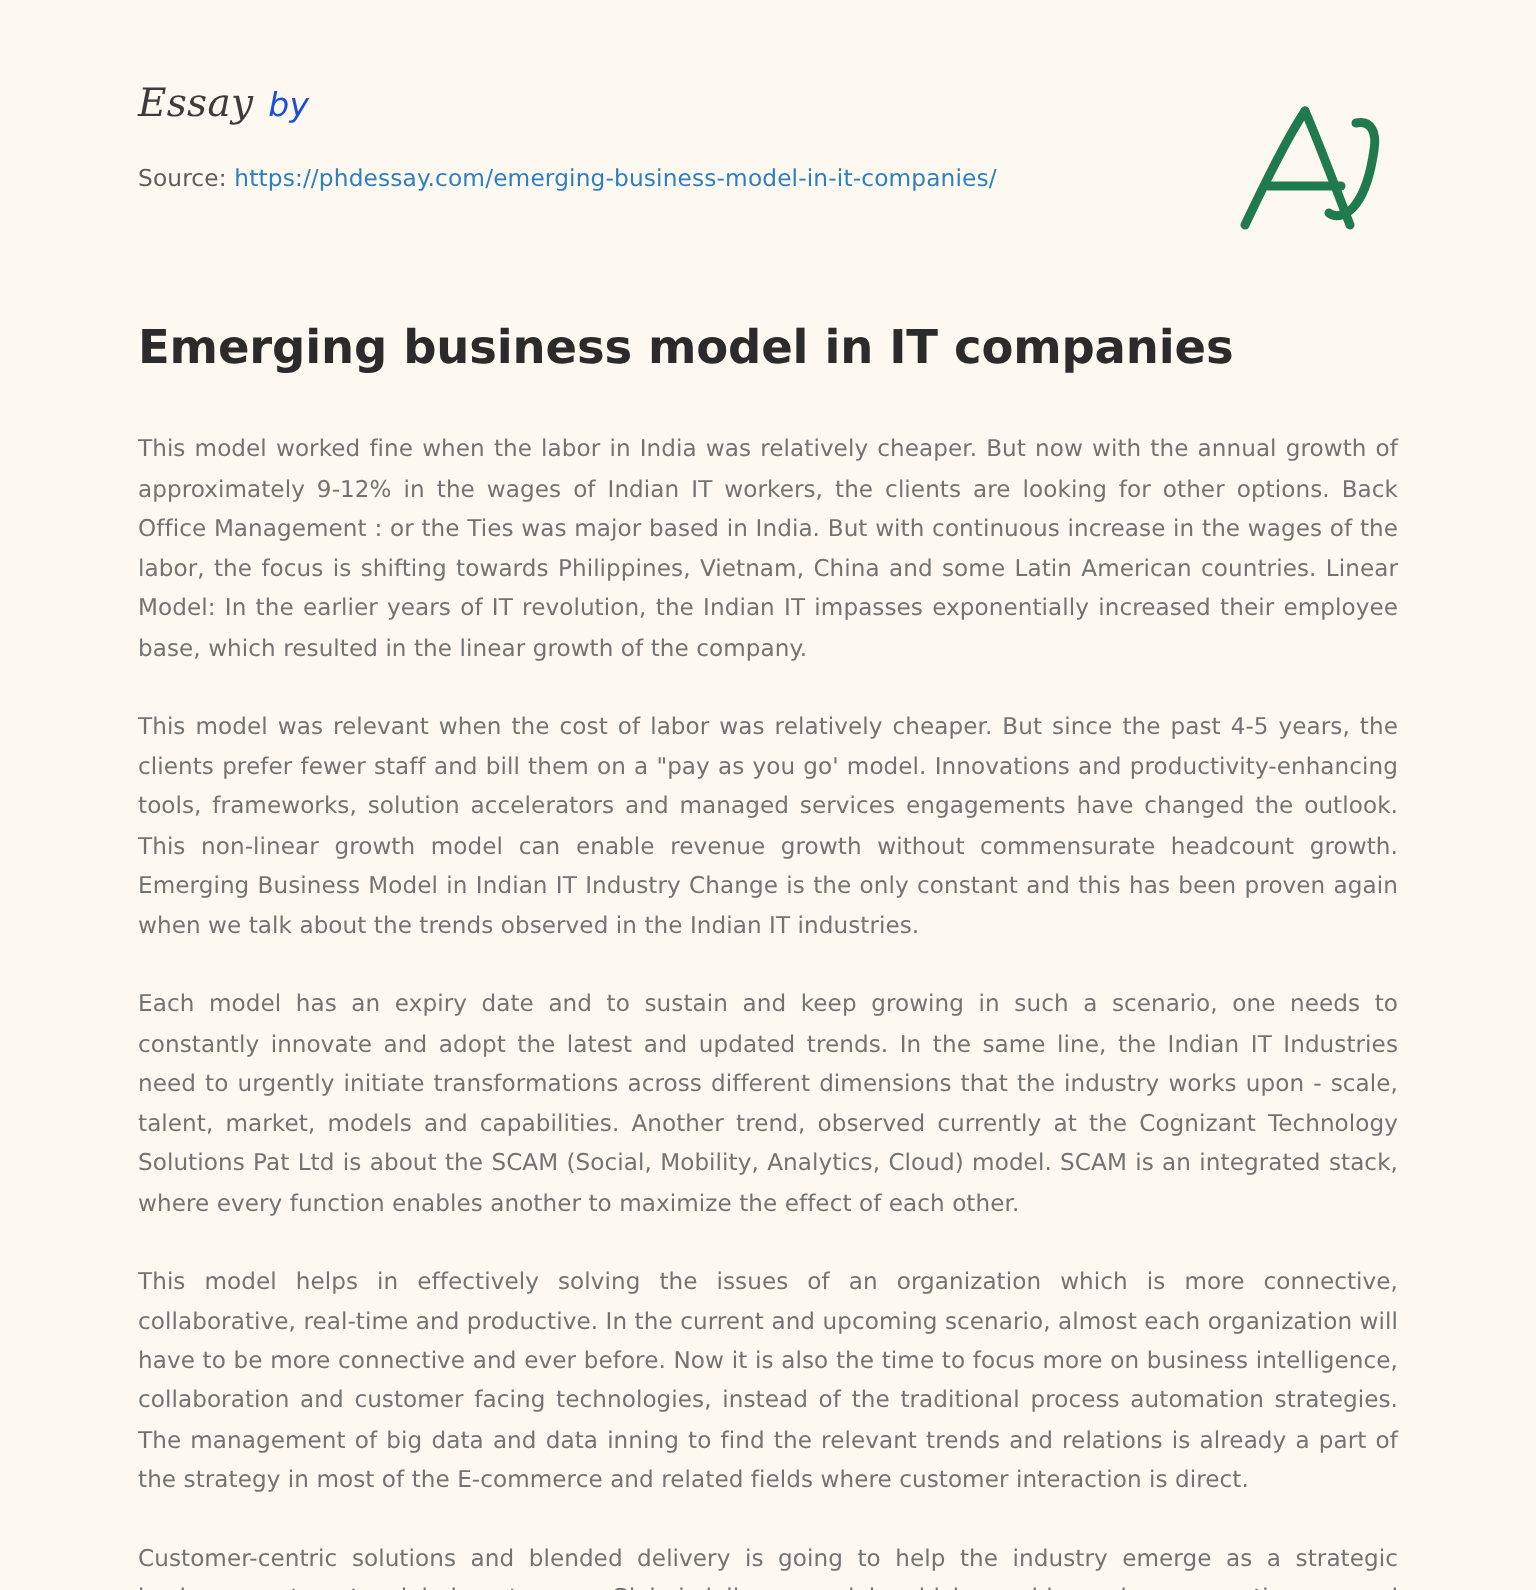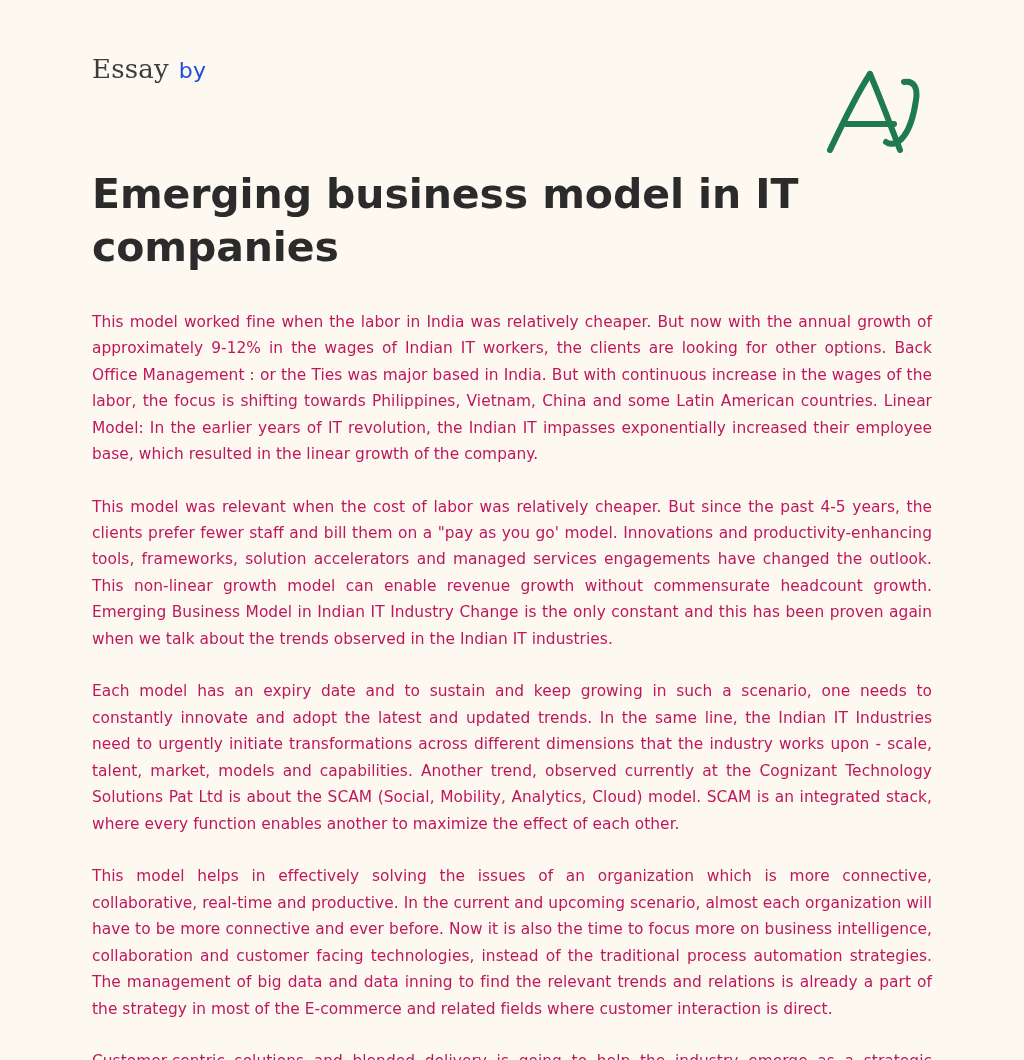--- a/index.html
+++ b/index.html
@@ -23,20 +23,21 @@
     padding: 54px 92px 0 92px;
     position: relative;
   }
   .masthead {
     display: flex;
     align-items: baseline;
     gap: 10px;
     font-size: 25px;
     color: #3c3c3c;
     letter-spacing: 0.2px;
+    font-style: italic;
   }
   .masthead .essay-word {
     font-family: "DejaVu Serif", serif;
     font-size: 26px;
     color: #3c3c3c;
     font-weight: 400;
   }
   .masthead .by-word {
     font-size: 22px;
     color: #1d4ed8;
@@ -67,51 +68,55 @@
     top: 66px;
     right: 96px;
     width: 110px;
     height: 92px;
   }
   .logo-mark svg {
     display: block;
   }
   h1.doc-title {
     margin: 84px 0 16px 0;
-    font-size: 41px;
+    font-size: 31px;
     line-height: 1.3;
     font-weight: 700;
     color: #2b2b2b;
     letter-spacing: -0.1px;
   }
   .body-copy {
     margin-top: 34px;
   }
   .body-copy p {
     margin: 0 0 26px 0;
     font-size: 15.4px;
     line-height: 1.72;
     text-align: justify;
-    color: #be185d;
+    color: #737373;
     letter-spacing: 0.05px;
   }
   .body-copy p:last-child {
     margin-bottom: 0;
   }
 </style>
 </head>
 <body>
 
 <div class="page">
 
   <div class="masthead">
     <span class="essay-word">Essay</span>
     <span class="by-word">by</span>
   </div>
 
+  <div class="source-line">
+    <span class="src-label">Source:</span>
+    <a class="src-url" href="#">https://phdessay.com/emerging-business-model-in-it-companies/</a>
+  </div>
 
   <div class="logo-mark">
     <svg width="110" height="92" viewBox="0 0 110 92" xmlns="http://www.w3.org/2000/svg">
       <g fill="none" stroke="#1f7a4d" stroke-width="6" stroke-linecap="round" stroke-linejoin="round">
         <path d="M12 84 C 30 46, 44 20, 52 8"></path>
         <path d="M52 8 C 60 26, 72 58, 82 84"></path>
         <path d="M28 58 L 76 58"></path>
         <path d="M86 16 C 96 14, 100 22, 98 34 C 96 48, 92 62, 86 70 C 81 77, 73 80, 68 76"></path>
       </g>
     </svg>

